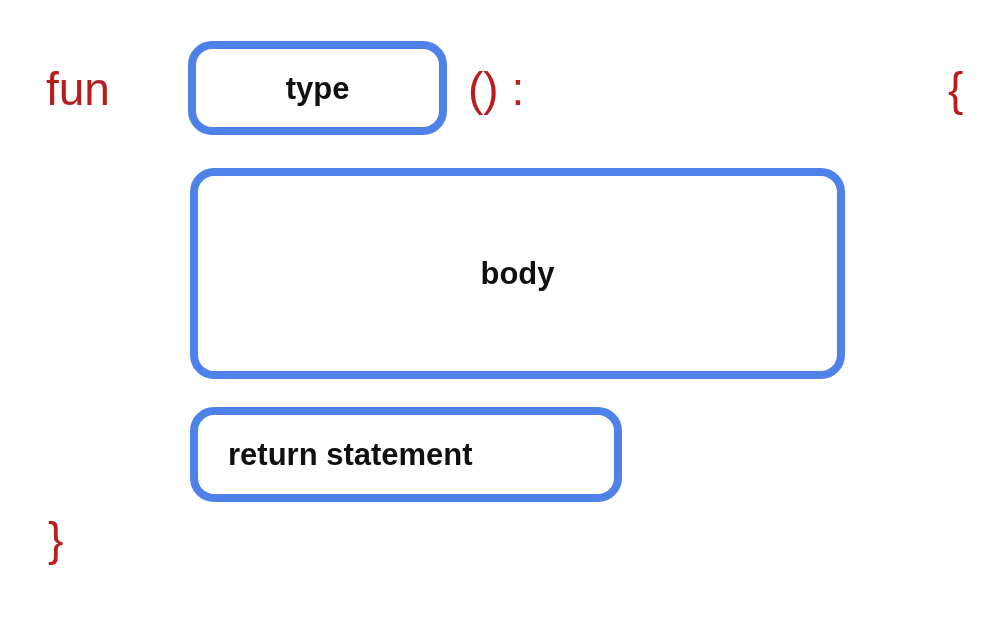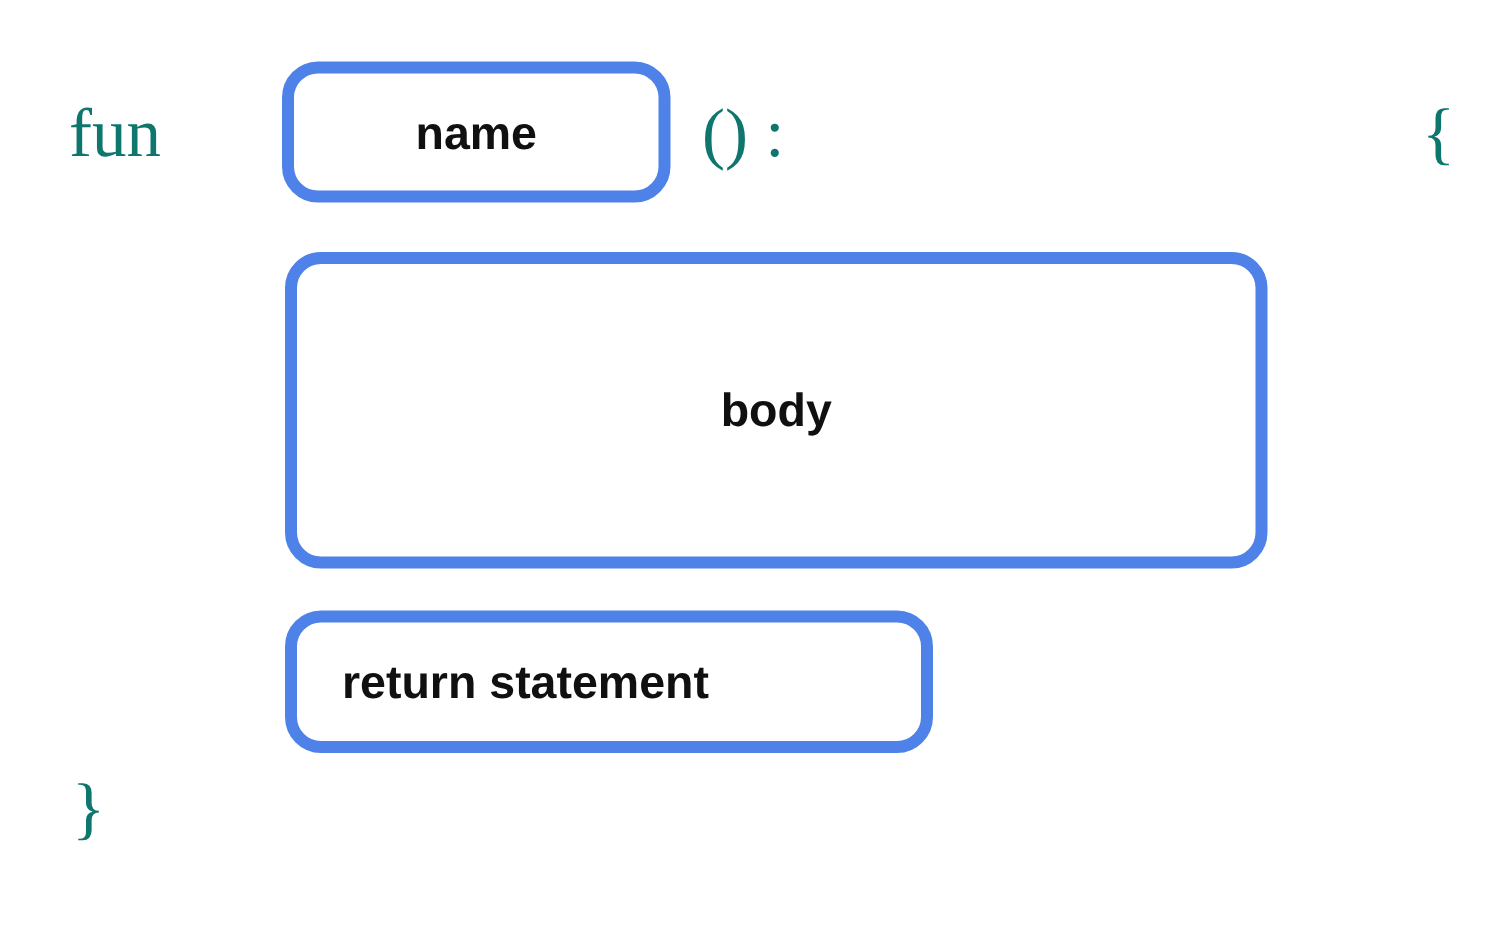--- a/index.html
+++ b/index.html
@@ -16,24 +16,24 @@
 
   #stage {
     position: relative;
     width: 996px;
     height: 628px;
   }
 
   
   .syntax {
     position: absolute;
-    font-family: Liberation Serif, serif;
+    font-family: Liberation Sans, sans-serif;
     font-size: 46px;
     font-weight: 400;
-    color: #0f766e;
+    color: #b91c1c;
     line-height: 1;
     white-space: pre;
     letter-spacing: 0px;
   }
 
   
   .slot {
     position: absolute;
     box-sizing: border-box;
     border: 8px solid #4e82e8;
@@ -68,21 +68,21 @@
   #return-stmt-slot  { left: 190px; top: 407px; width: 432px; height: 95px; }
 </style>
 </head>
 <body>
 
 <div id="stage">
 
   <span class="syntax" id="fun-keyword">fun</span>
 
   <div class="slot center" id="name-slot">
-    <span class="slot-label">name</span>
+    <span class="slot-label">type</span>
   </div>
 
   <span class="syntax" id="paren-colon">() :</span>
 
 
   <span class="syntax" id="open-brace">{</span>
 
   <div class="slot left" id="return-stmt-slot">
     <span class="slot-label">return statement</span>
   </div>

